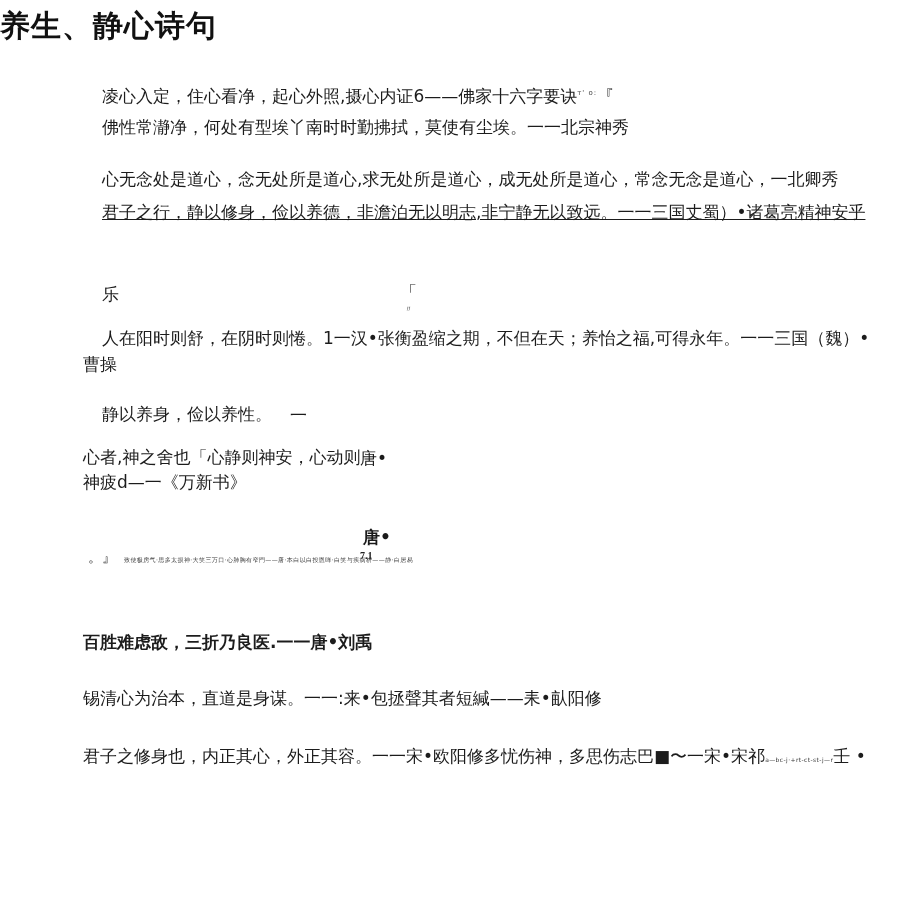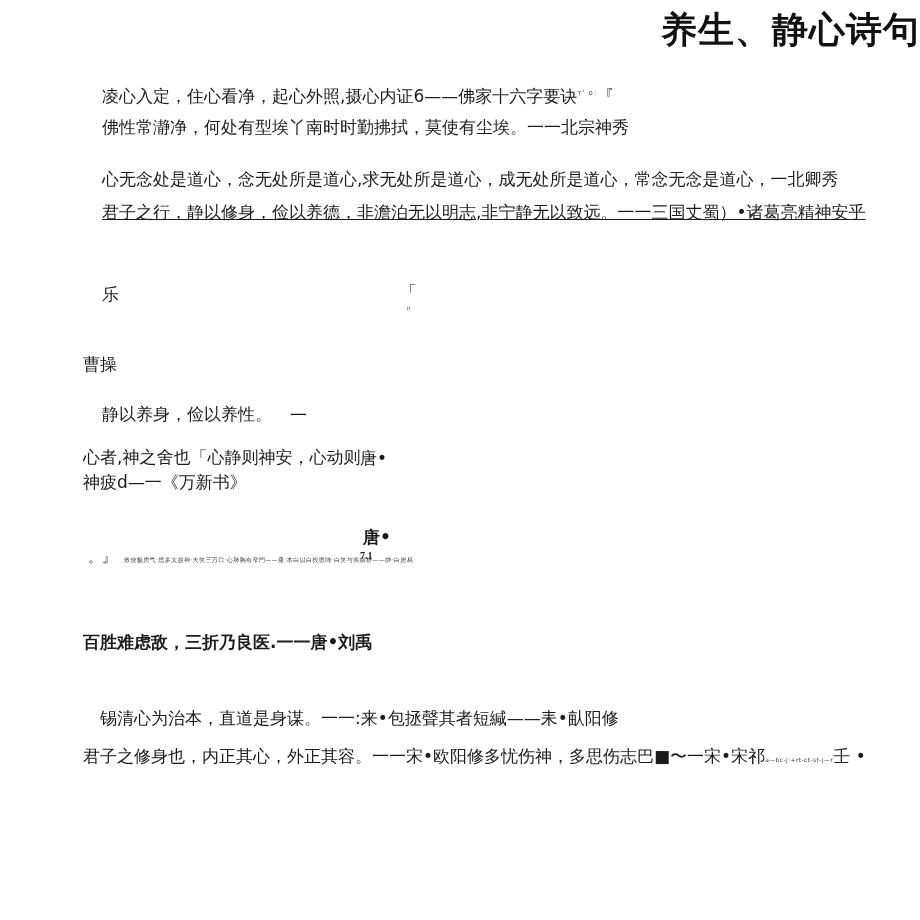--- a/index.html
+++ b/index.html
@@ -6,22 +6,22 @@
   #page{
     position:relative;
     width:920px;height:920px;
     background:#ffffff;
     font-family:"DejaVu Sans",sans-serif;
     color:#1a1a1a;
     overflow:hidden;
   }
   .title{
     position:absolute;top:6px;left:0;width:920px;
-    text-align:right;
-    font-size:36px;font-weight:bold;color:#111;
+    text-align:left;
+    font-size:30px;font-weight:bold;color:#111;
     letter-spacing:1px;
   }
   .line{
     position:absolute;
     font-size:17px;
     line-height:20px;
     white-space:nowrap;
     color:#1c1c1c;
     text-align:center;
   }
@@ -46,32 +46,33 @@
   <div class="line" style="left:102px;top:83px;"><span>凌心入定，住心看净，起心外照,摄心内证6——佛家十六字要诀</span><span class="sup-small">т' о:</span><span class="tail-normal">『</span></div>
   <div class="line" style="left:102px;top:117px;">佛性常瀞净，何处有型埃丫南时时勤拂拭，莫使有尘埃。一一北宗神秀</div>
 
   <div class="line" style="left:102px;top:169px;">心无念处是道心，念无处所是道心,求无处所是道心，成无处所是道心，常念无念是道心，一北卿秀</div>
   <div class="line" style="left:102px;top:202px;text-decoration:underline;">君子之行，静以修身，俭以养德，非澹泊无以明志,非宁静无以致远。一一三国丈蜀）•诸葛亮精神安乎</div>
 
   <div class="line" style="left:102px;top:284px;">乐</div>
   <div class="line quote-open" style="left:400px;top:282px;">「</div>
   <div class="mark-small" style="left:404px;top:303px;">〃</div>
 
+  <div class="line" style="left:102px;top:328px;">人在阳时则舒，在阴时则惓。1一汉•张衡盈缩之期，不但在天；养怡之福,可得永年。一一三国（魏）•</div>
   <div class="line" style="left:83px;top:354px;">曹操</div>
 
   <div class="line" style="left:102px;top:404px;">静以养身，俭以养性。</div>
   <div class="attr" style="left:290px;top:404px;">一</div>
 
   <div class="line" style="left:83px;top:447px;">心者,神之舍也「心静则神安，心动则</div>
   <div class="attr" style="left:360px;top:447px;">唐•</div>
   <div class="line" style="left:83px;top:472px;">神疲d—一《万新书》</div>
 
   <div class="attr attr-bold" style="left:363px;top:526px;">唐•</div>
   <div class="line" style="left:88px;top:546px;"><span class="sub-quote">。』</span><span class="tiny" style="margin-left:8px;">致使极房气·思多太损神·大笑三万口·心肺胸有窄門——唐·本白以白投恩咩·白笑与疾病析——静·白居易</span></div>
   <div class="sub-num" style="left:360px;top:550px;">7.1</div>
 
   <div class="line" style="left:83px;top:632px;font-weight:bold;">百胜难虑敌，三折乃良医.一一唐•刘禹</div>
 
-  <div class="line" style="left:83px;top:708px;margin-left:17px;">锡清心为治本，直道是身谋。一一:来•包拯聲其者短緘——耒•畒阳修</div>
+  <div class="line" style="left:83px;top:688px;">锡清心为治本，直道是身谋。一一:来•包拯聲其者短緘——耒•畒阳修</div>
 
   <div class="line" style="left:83px;top:746px;"><span>君子之修身也，内正其心，外正其容。一一宋•欧阳修多忧伤神，多思伤志巴■〜一宋•宋祁</span><span class="tiny">a—bc-j·+rt-ct-st-j—r</span><span class="tail-normal">壬 •</span></div>
 
 </div>
 
 </body></html>

